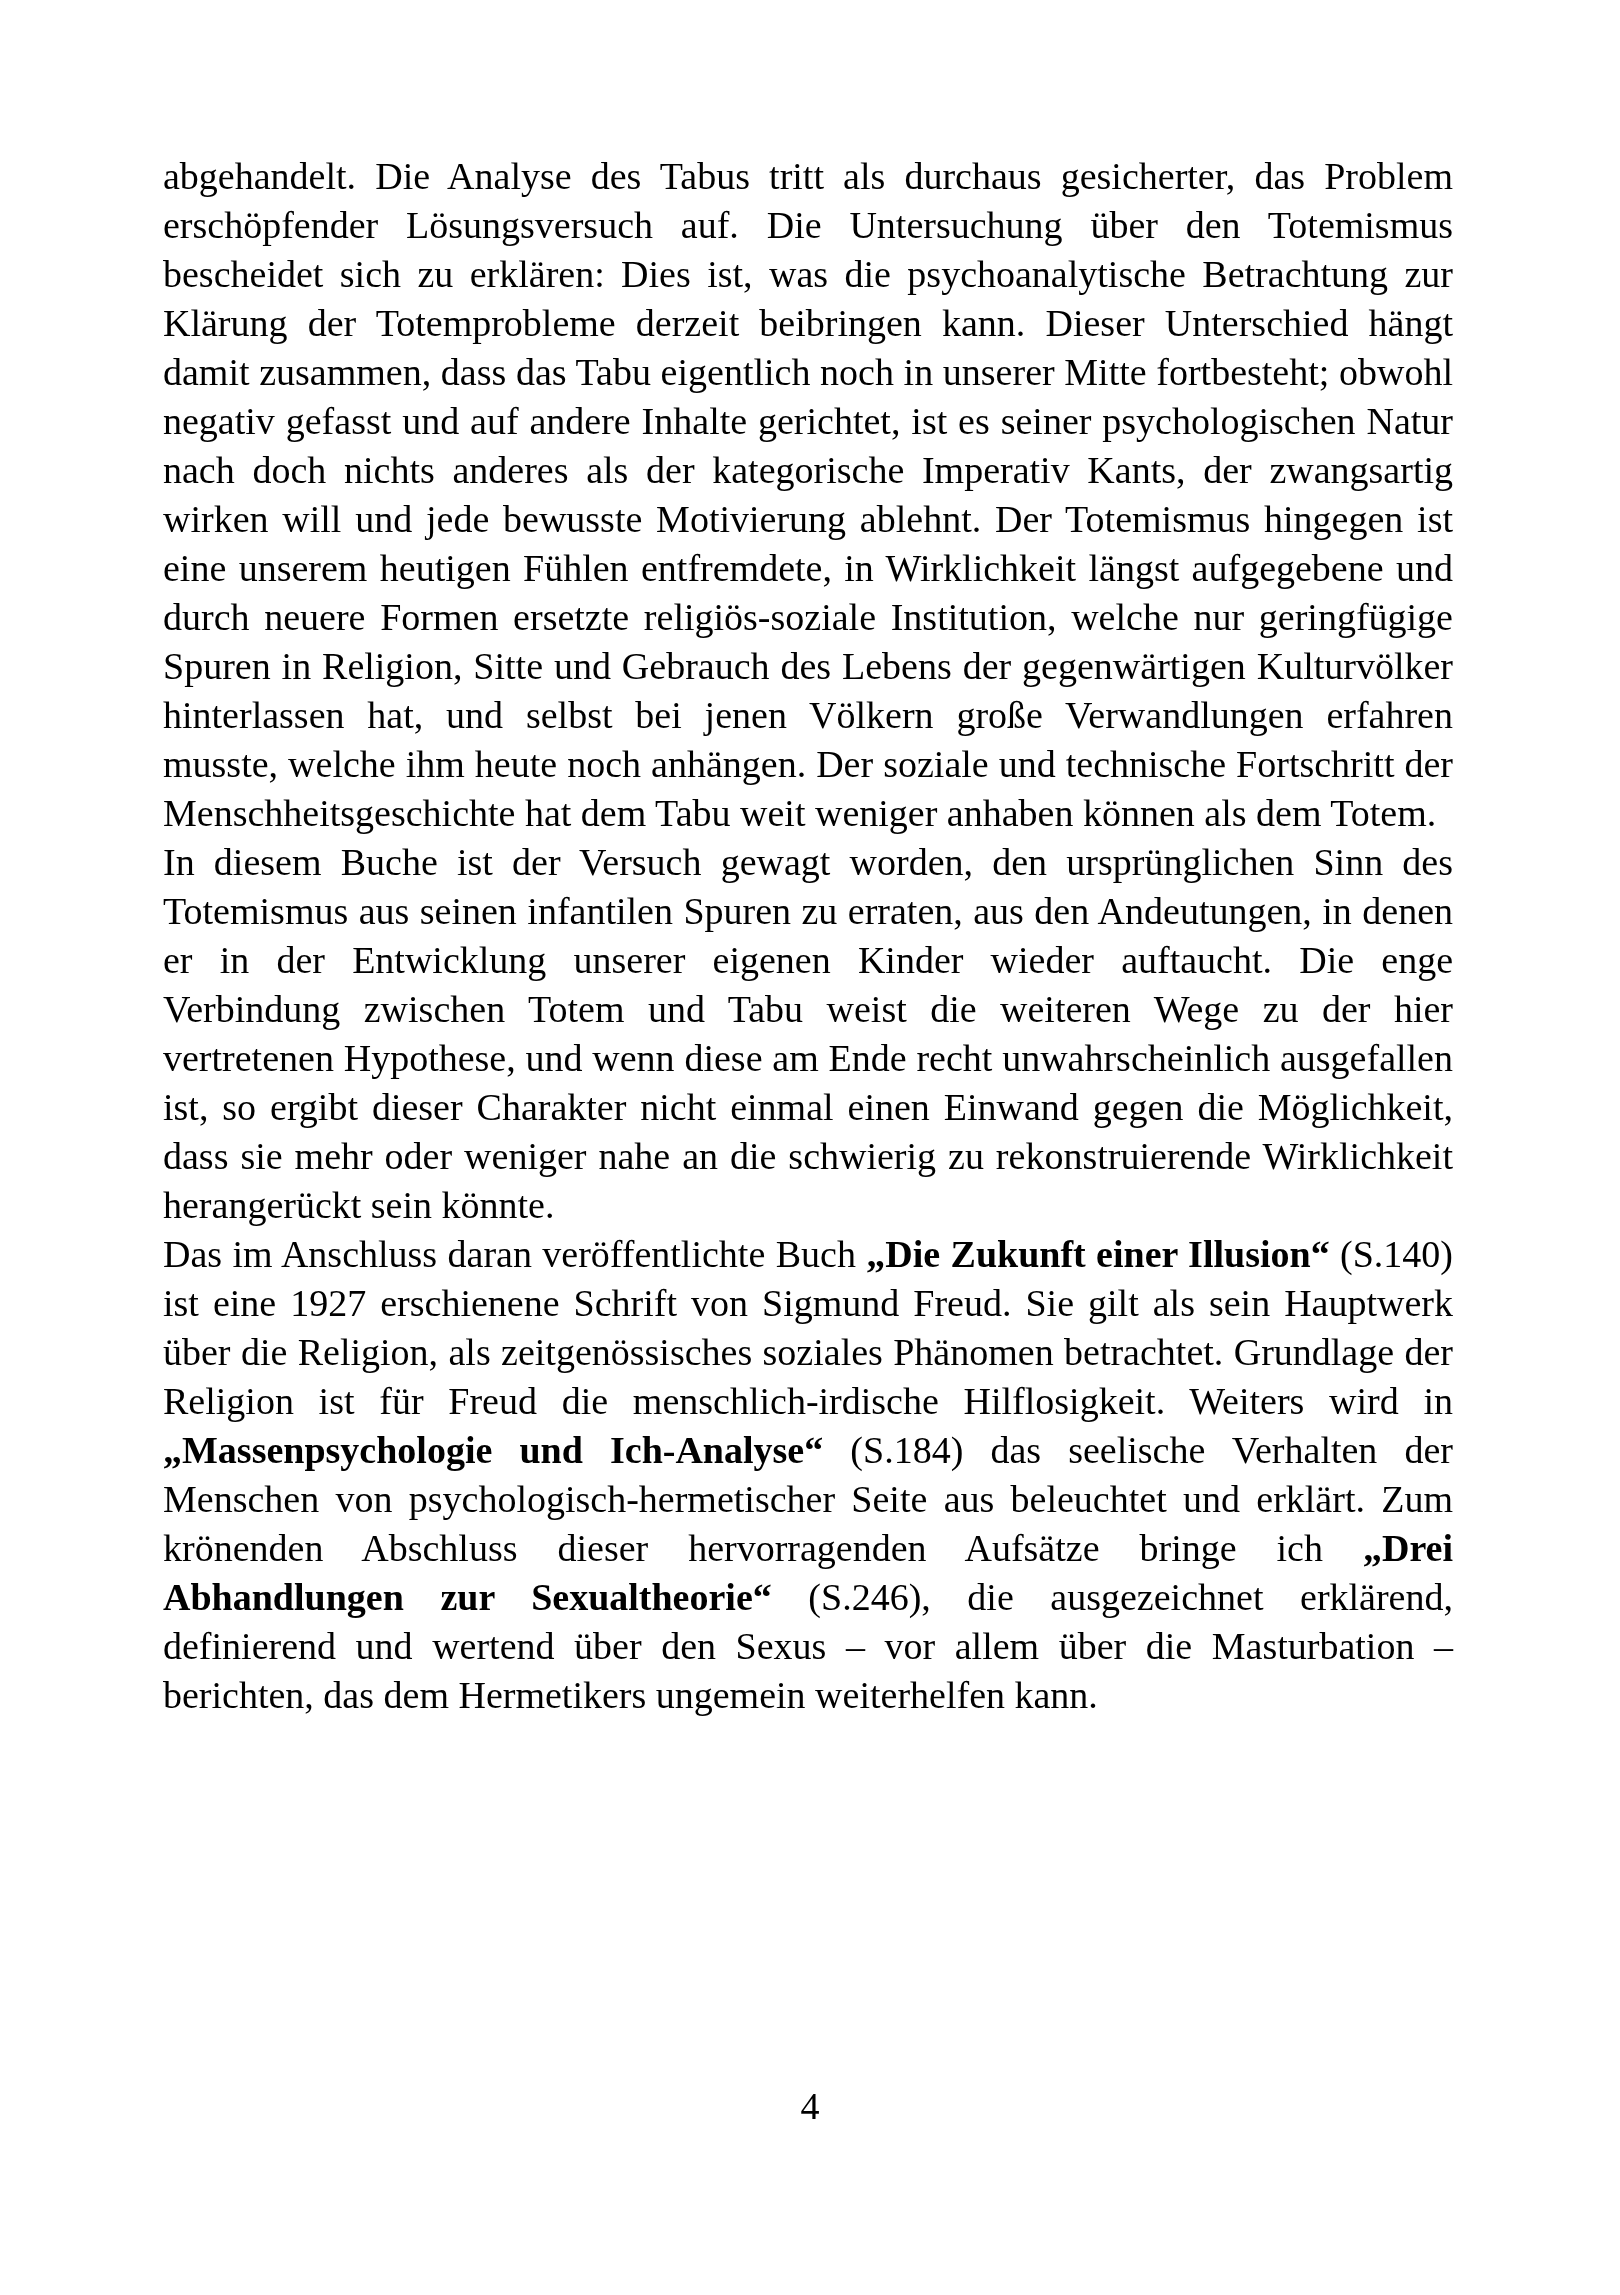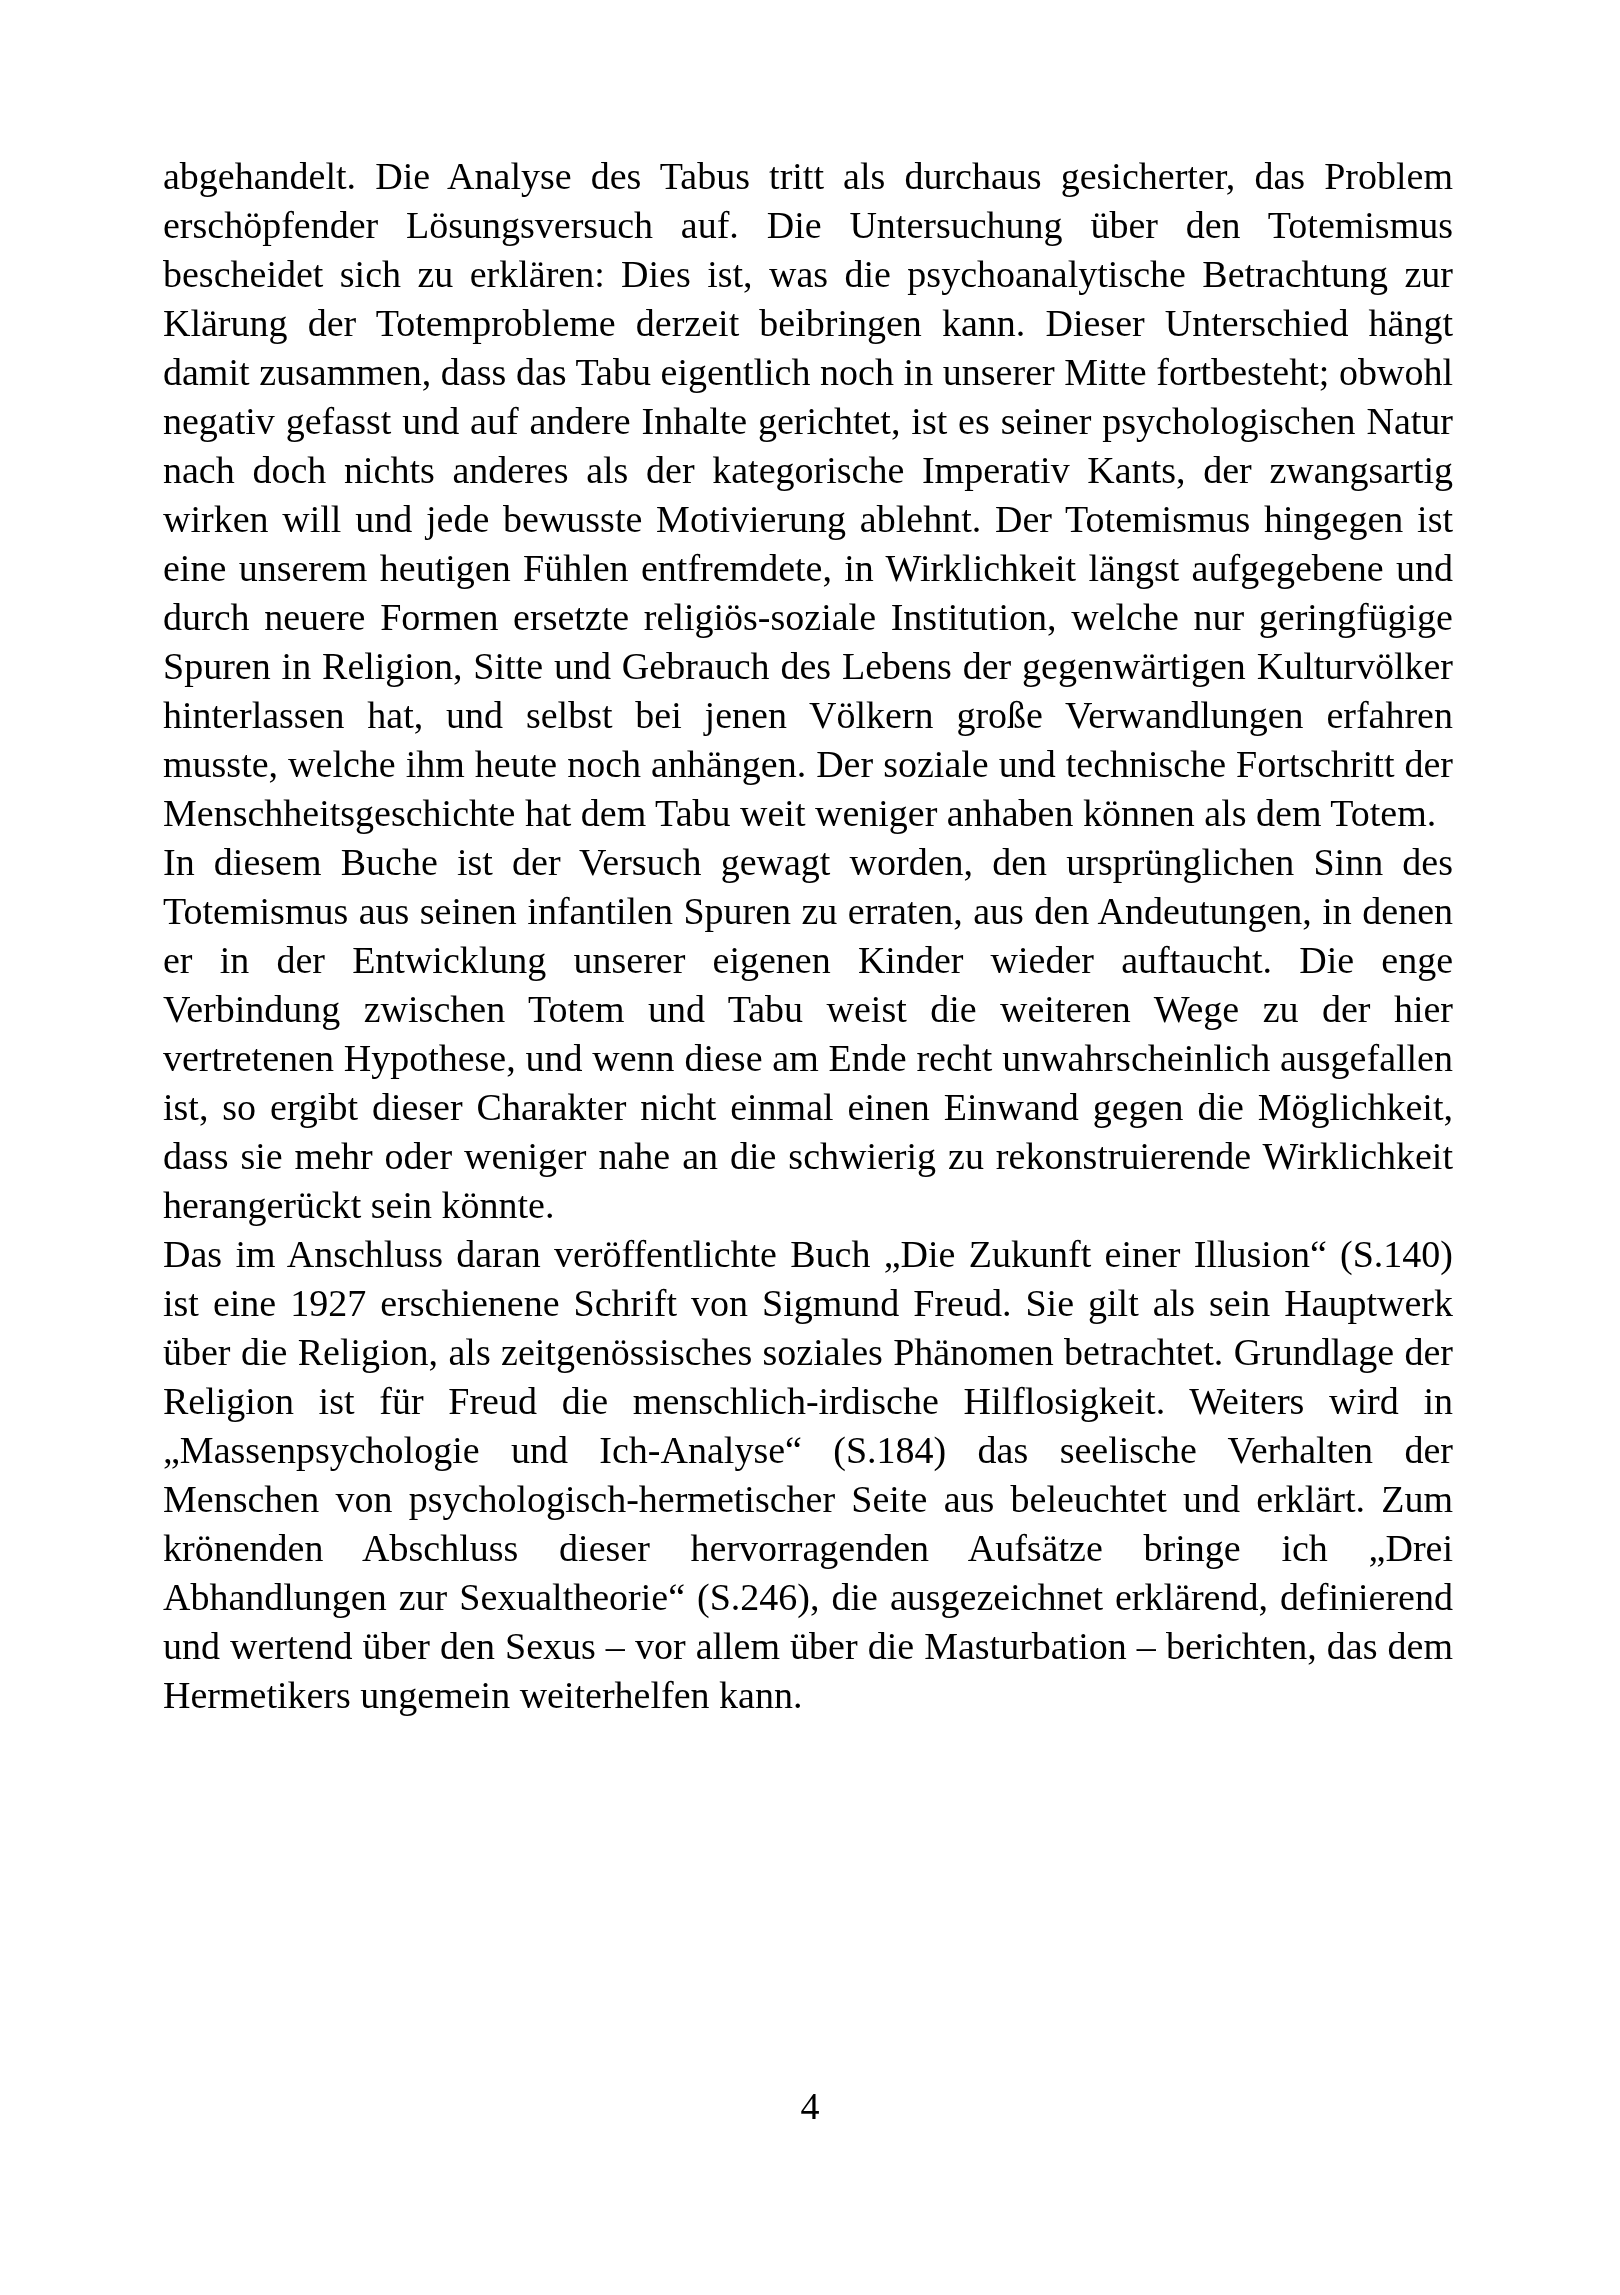--- a/index.html
+++ b/index.html
@@ -30,21 +30,21 @@
       font-size: 38px;
       line-height: 49px;
     }
     .para {
       margin: 0;
       text-align: justify;
       text-align-last: left;
       hyphens: none;
     }
     .para span.b {
-      font-weight: normal;
+      font-weight: bold;
     }
     .page-number {
       position: absolute;
       left: 0;
       width: 1620px;
       top: 2083px;
       text-align: center;
       font-family: "Liberation Serif", "DejaVu Serif", serif;
       font-size: 38px;
       line-height: 46px;

